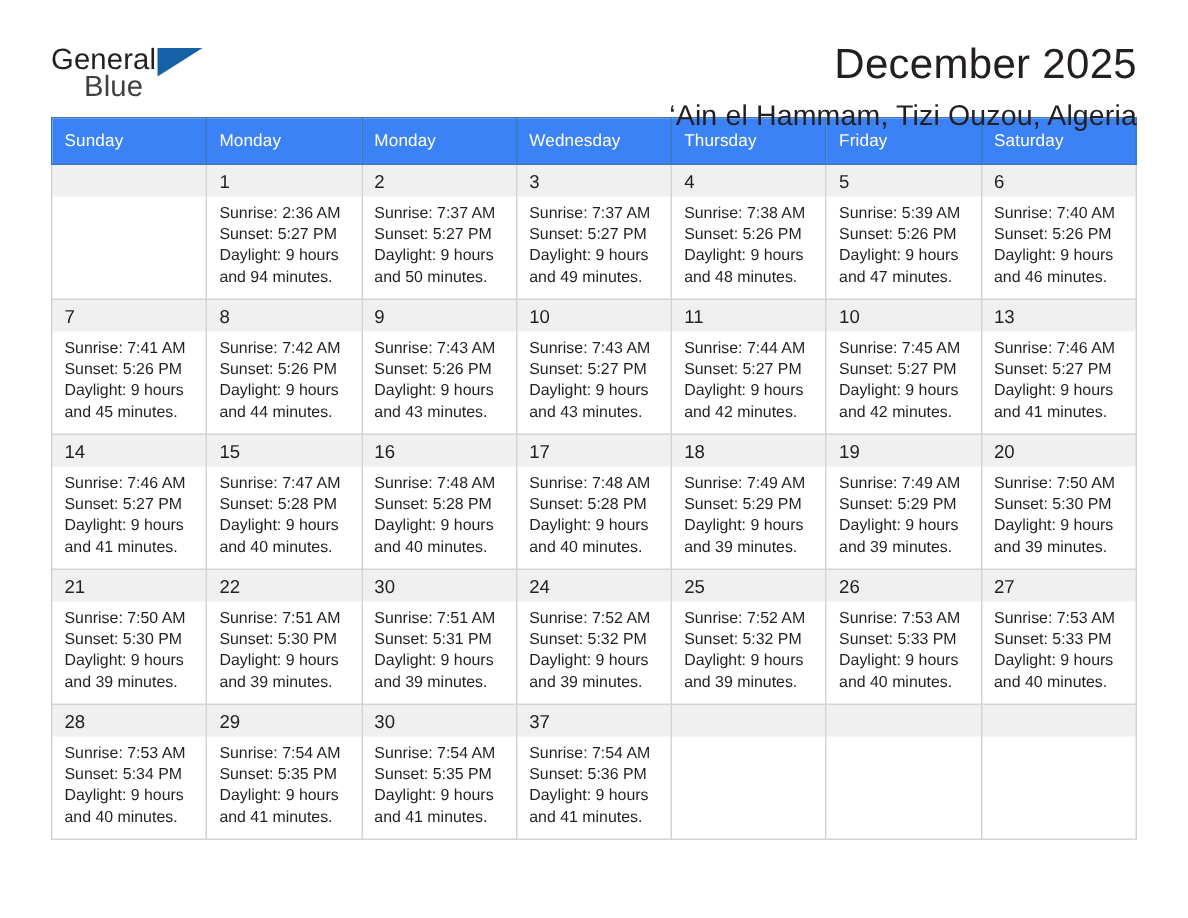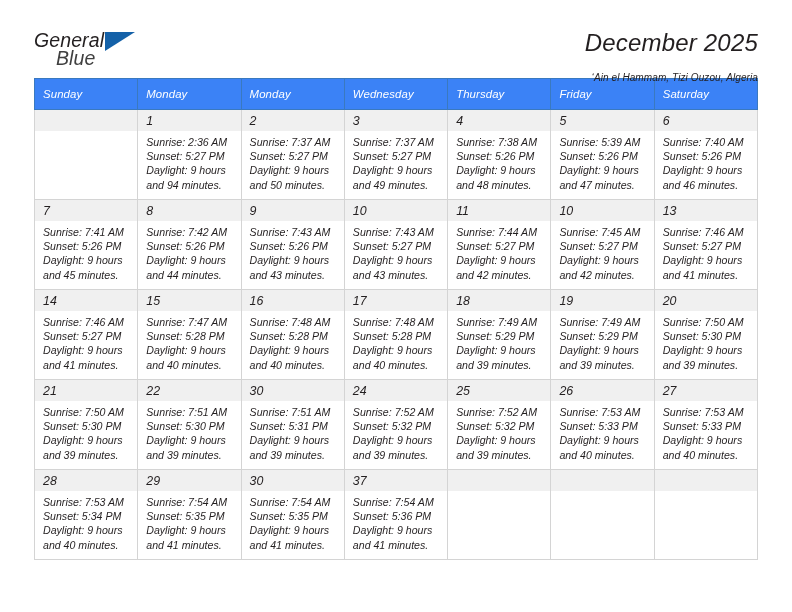--- a/index.html
+++ b/index.html
@@ -13,21 +13,20 @@
     font-family: "Liberation Sans", sans-serif;
     color: #231f20;
     overflow: hidden;
   }
   .page {
     width: 792px;
     height: 436px;
     position: relative;
     box-sizing: border-box;
     padding: 0 34px;
-    font-style: italic;
   }
   
   .top {
     display: flex;
     justify-content: space-between;
     align-items: flex-start;
     padding-top: 26px;
     height: 72px;
     box-sizing: border-box;
   }
@@ -61,28 +60,28 @@
     width: 0;
     height: 0;
     border-left: 30px solid #1461a8;
     border-bottom: 19px solid transparent;
   }
   .title-wrap {
     text-align: right;
     padding-top: 0px;
   }
   .cal-title {
-    font-size: 24px;
+    font-size: 28px;
     font-weight: normal;
     color: #231f20;
     line-height: 34px;
     letter-spacing: .2px;
   }
   .cal-subtitle {
-    font-size: 10px;
+    font-size: 19px;
     color: #231f20;
     line-height: 20px;
     margin-top: 8px;
     letter-spacing: .1px;
   }
   
   table.calendar {
     width: 724px;
     border-collapse: collapse;
     table-layout: fixed;

